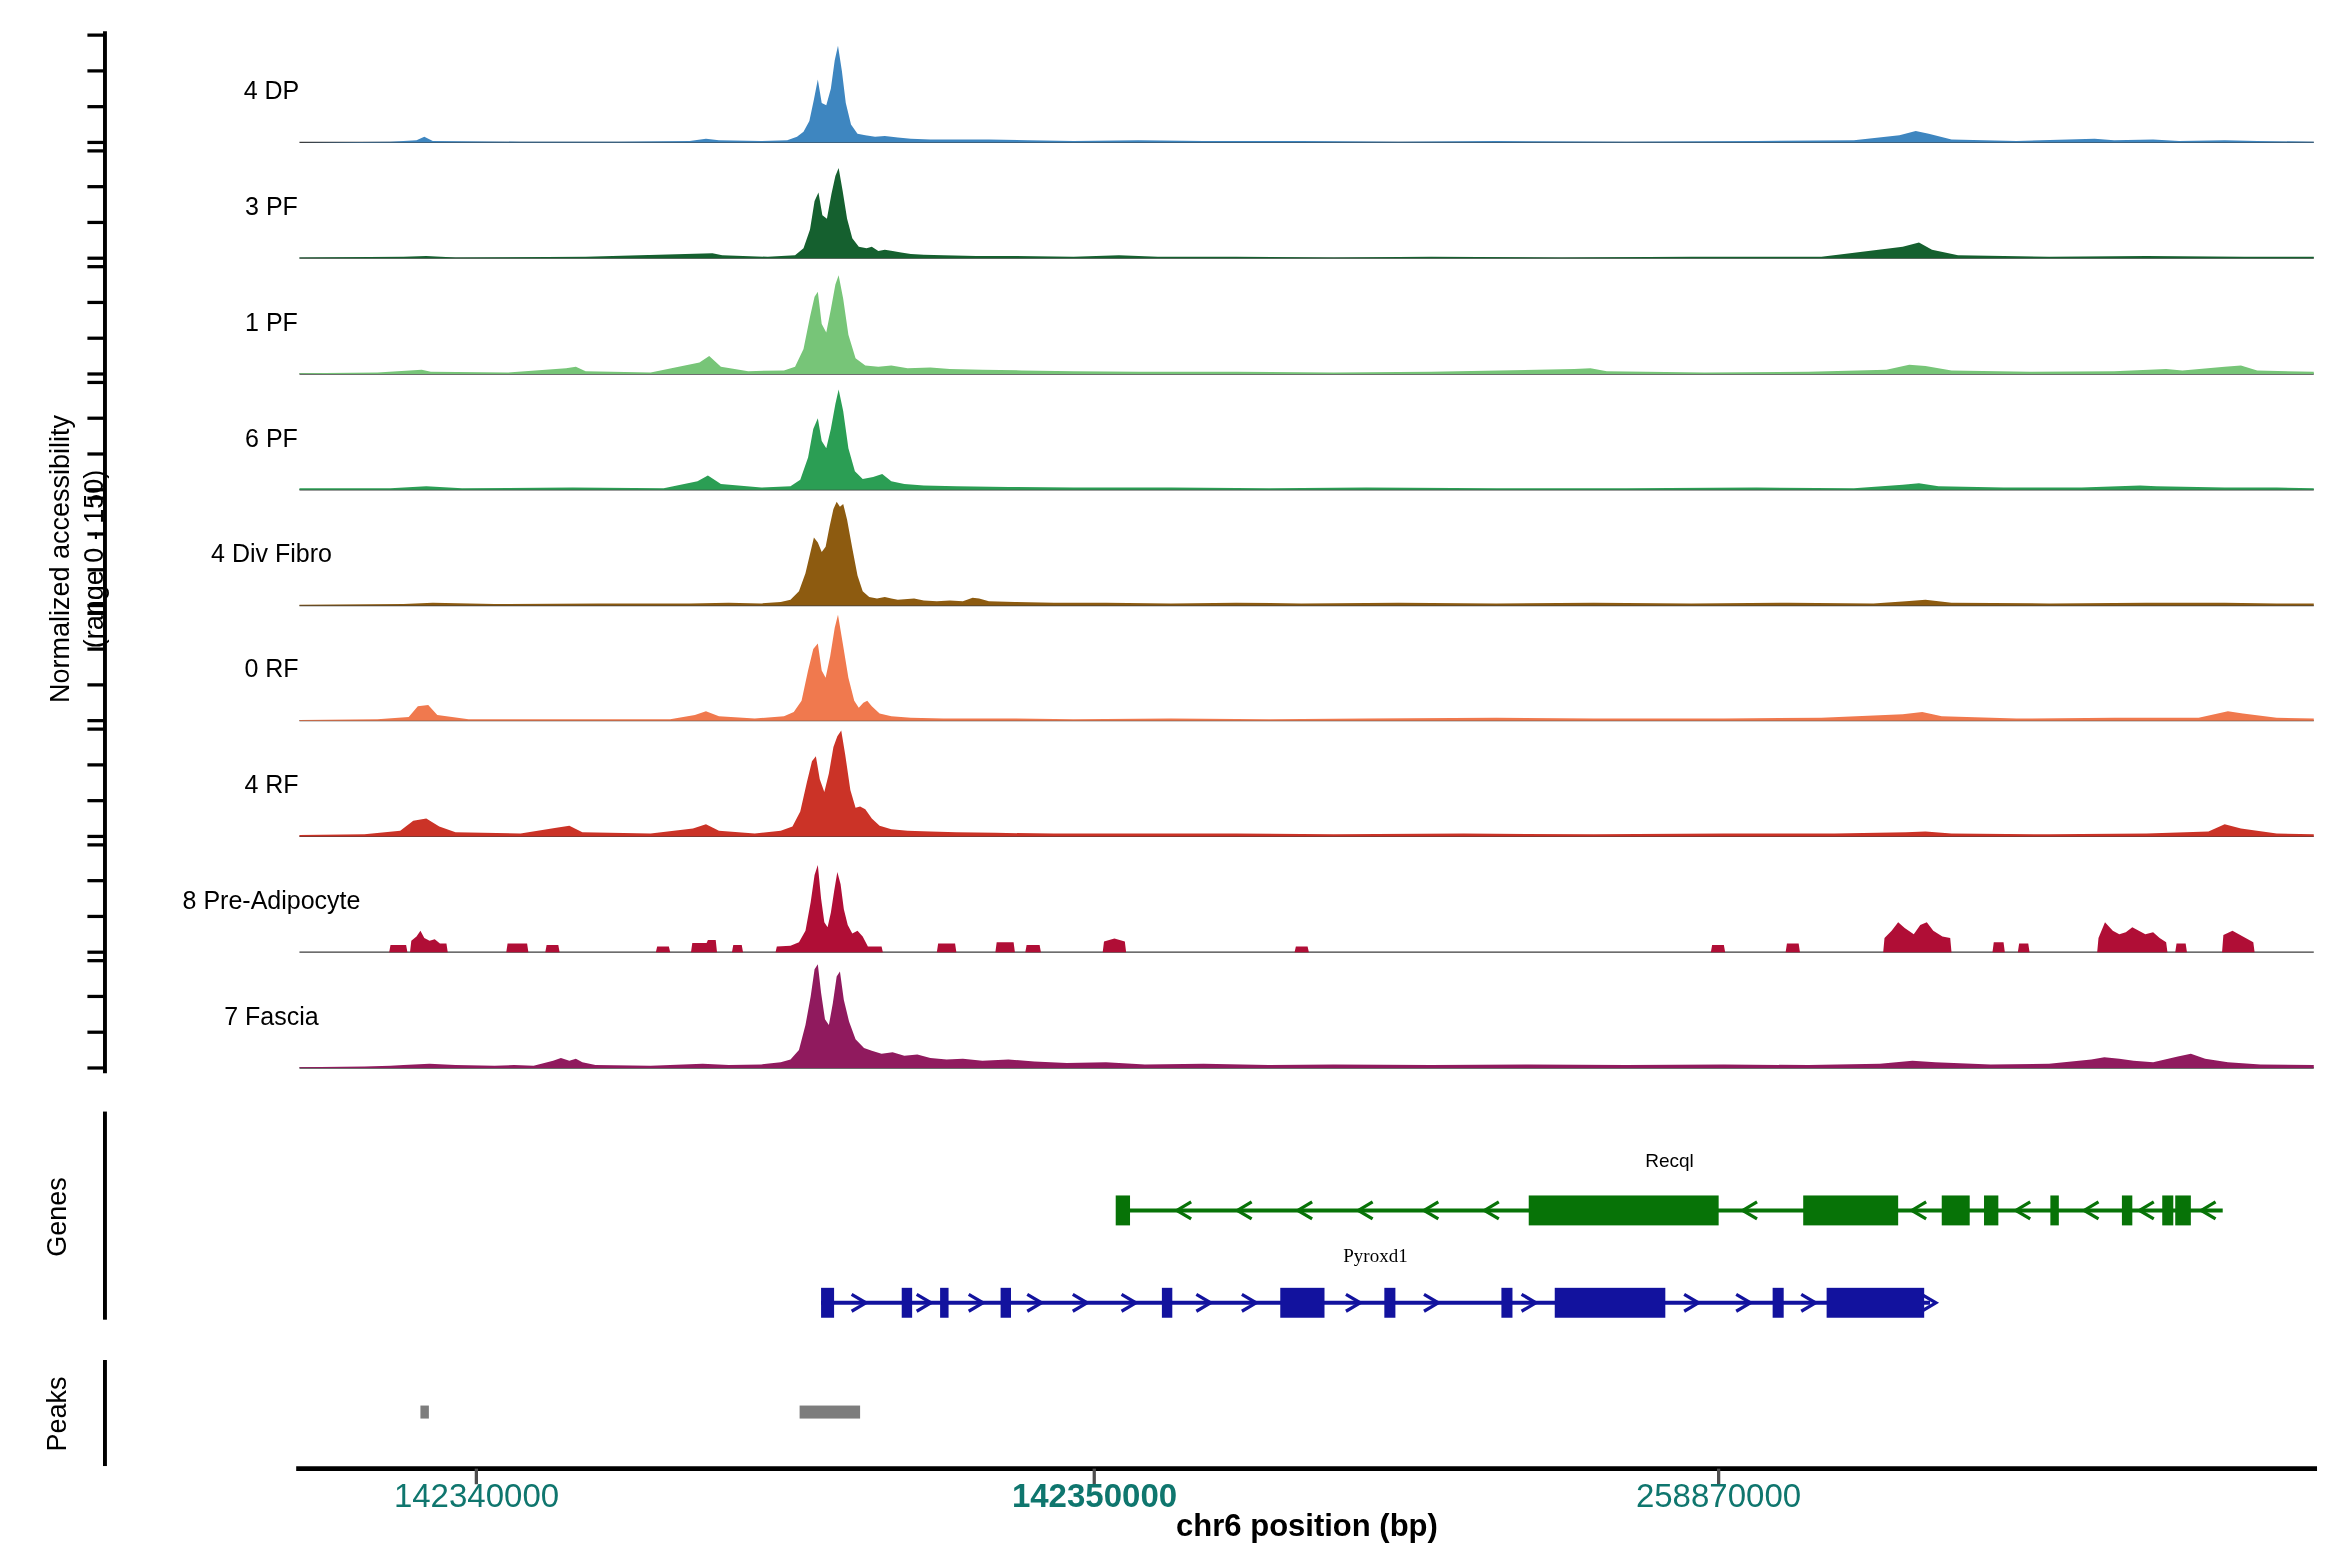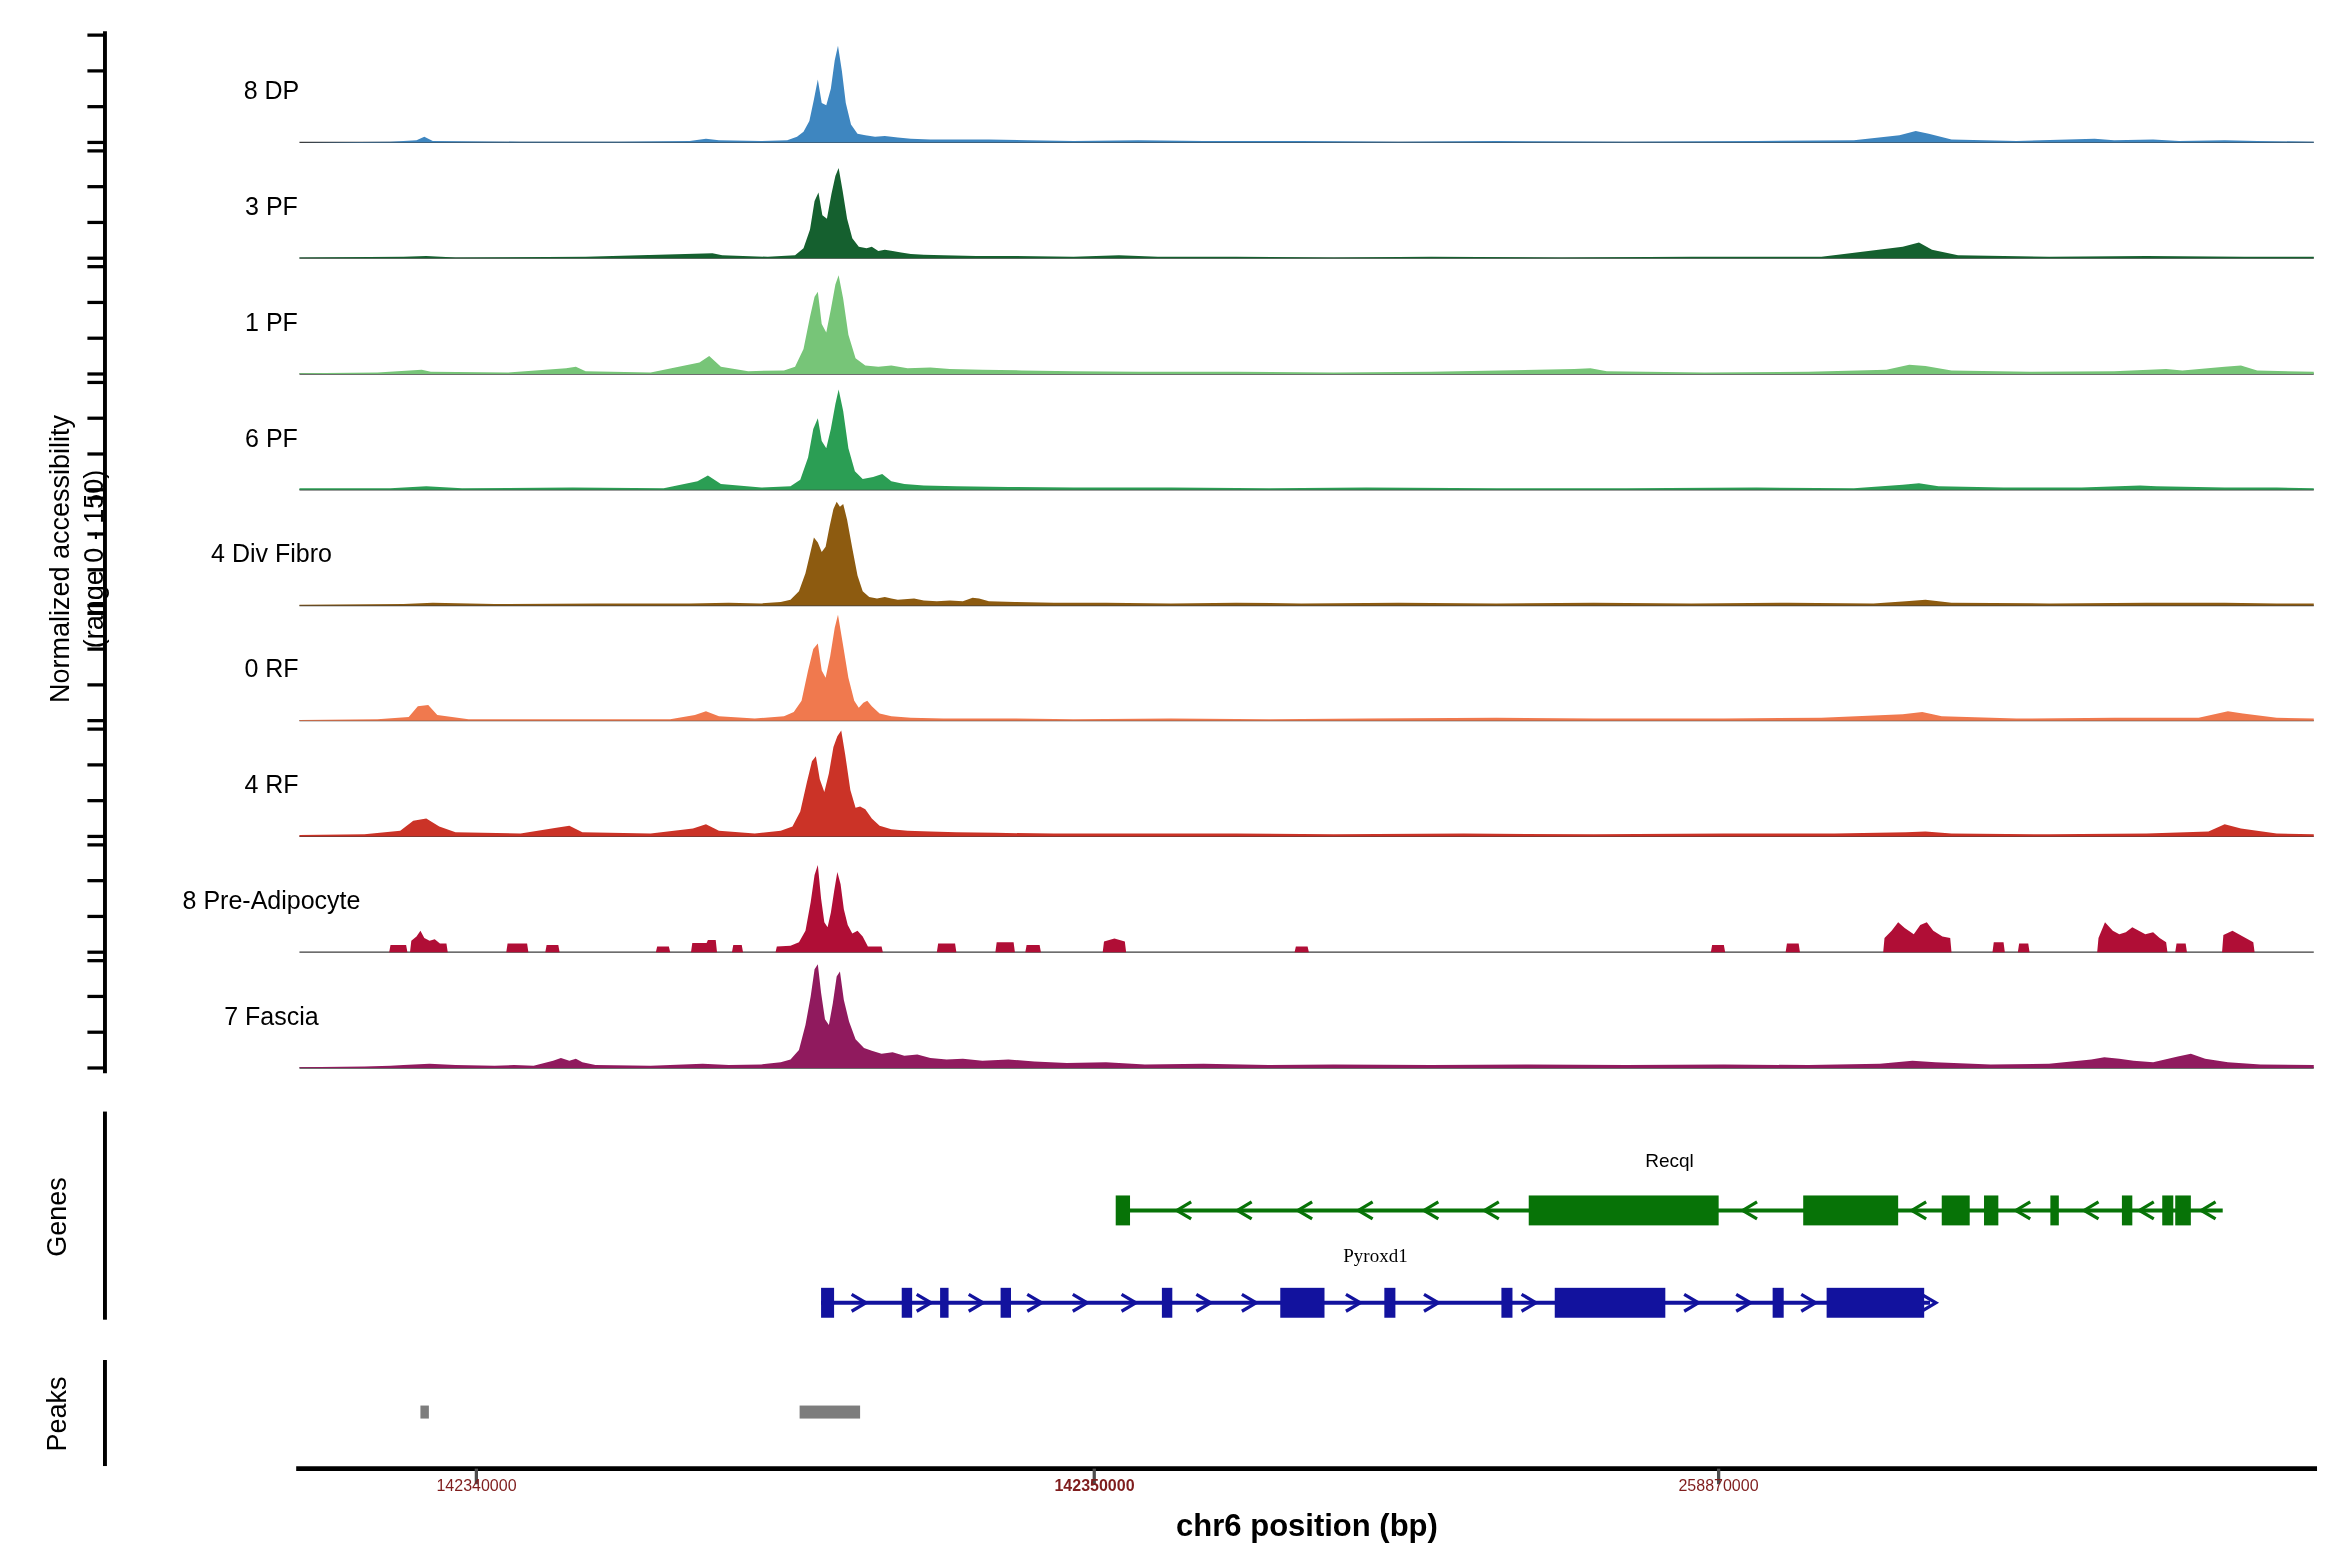--- a/index.html
+++ b/index.html
@@ -9,21 +9,21 @@
   .txt{position:absolute;color:#000;white-space:nowrap;}
   .track-label{width:299px;text-align:center;font-size:25px;}
   .vlabel{display:flex;flex-direction:column;align-items:center;justify-content:center;
           transform:rotate(-90deg);}
   #y-axis-label{left:-249px;top:520px;width:651px;height:78px;font-size:27px;line-height:34px;text-align:center;}
   #genes-label{left:-73px;top:1202px;width:260px;height:30px;font-size:27px;}
   #peaks-label{left:-73px;top:1399px;width:260px;height:30px;font-size:27px;}
   .gene-name{width:221px;text-align:center;font-size:19px;}
   #recql-label{left:1559px;top:1150px;}
   #pyroxd1-label{left:1265px;top:1245px;font-family:Liberation Serif, serif;}
-  .xtick-label{width:273px;text-align:center;font-size:16px;color:#7f1d1d;}
+  .xtick-label{width:273px;text-align:center;font-size:33px;color:#0f766e;}
   #xtick-0{left:340px;top:1477px;}
   #xtick-1{left:958px;top:1477px;font-weight:bold;}
   #xtick-2{left:1582px;top:1477px;}
   #x-axis-title{left:1047px;top:1508px;width:520px;text-align:center;font-size:31px;font-weight:bold;}
 </style>
 </head>
 <body>
 
 <div id="stage">
   <svg id="plot-svg" width="2342" height="1561" viewBox="0 0 3600 2400">
@@ -139,21 +139,21 @@
       <line x1="732" x2="732" y1="2258" y2="2282" stroke="#4d4d4d" stroke-width="5"></line>
       <line x1="1682" x2="1682" y1="2258" y2="2282" stroke="#4d4d4d" stroke-width="5"></line>
       <line x1="2642" x2="2642" y1="2258" y2="2282" stroke="#4d4d4d" stroke-width="5"></line>
     </svg>
 
   <div class="txt vlabel" id="y-axis-label">
     <span>Normalized accessibility</span>
     <span>(range 0 - 150)</span>
   </div>
 
-  <div class="txt track-label" style="left:122px;top:76px">8 DP</div>
+  <div class="txt track-label" style="left:122px;top:76px">4 DP</div>
   <div class="txt track-label" style="left:122px;top:192px">3 PF</div>
   <div class="txt track-label" style="left:122px;top:308px">1 PF</div>
   <div class="txt track-label" style="left:122px;top:424px">6 PF</div>
   <div class="txt track-label" style="left:122px;top:539px">4 Div Fibro</div>
   <div class="txt track-label" style="left:122px;top:654px">0 RF</div>
   <div class="txt track-label" style="left:122px;top:770px">4 RF</div>
   <div class="txt track-label" style="left:122px;top:886px">8 Pre-Adipocyte</div>
   <div class="txt track-label" style="left:122px;top:1002px">7 Fascia</div>
 
   <div class="txt vlabel" id="genes-label">Genes</div>

